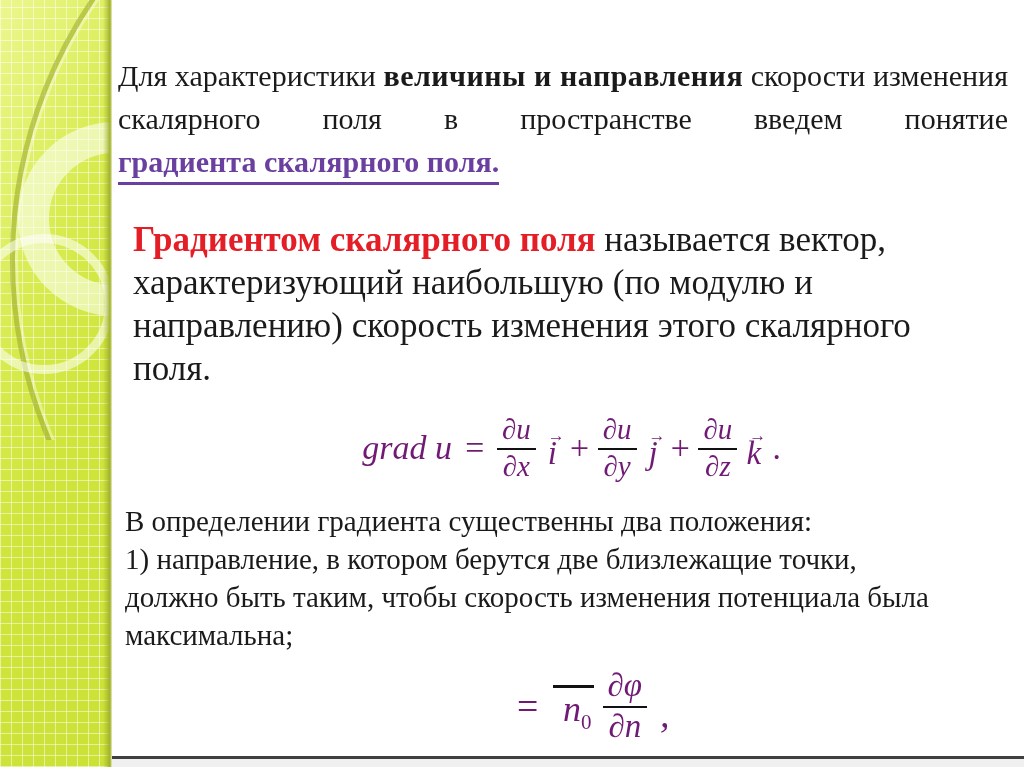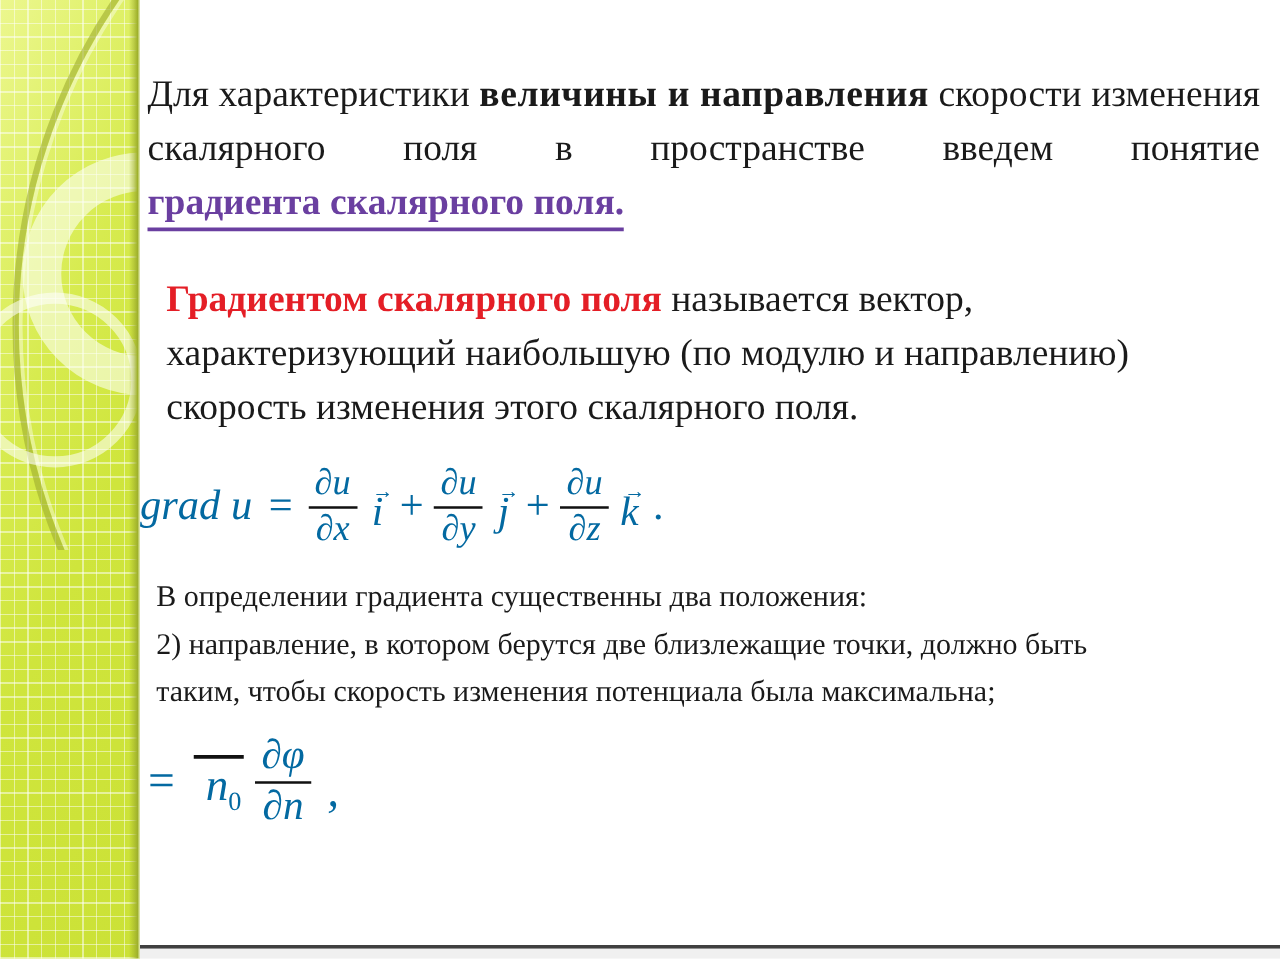--- a/index.html
+++ b/index.html
@@ -41,31 +41,31 @@
     margin:40px 16px 0 6px;
     font-size:30px;line-height:43px;text-align:justify;
   }
   .p1 .b{font-weight:bold;letter-spacing:.5px;}
   .p1 .link{
     display:inline-block;font-weight:bold;color:#6a3fa0;
     border-bottom:3px solid #6a3fa0;padding-bottom:2px;line-height:36px;
   }
   .p2{
     margin:33px 76px 0 21px;
-    font-size:30px;line-height:43px;text-align:left;
+    font-size:35px;line-height:43px;text-align:left;
   }
   .p2 .lead{font-weight:bold;color:#e41e26;}
   .p3{
     margin:8px 86px 0 13px;
-    font-size:24px;line-height:38px;text-align:left;
+    font-size:29px;line-height:38px;text-align:left;
   }
   
   .formula{
-    display:flex;align-items:center;justify-content:flex-start;
-    font-style:italic;font-size:34px;gap:7px;color:#0369a1;
+    display:flex;align-items:center;justify-content:center;
+    font-style:italic;font-size:34px;gap:7px;color:#701a75;margin-left:44px;
   }
   .formula .frac{display:inline-flex;flex-direction:column;align-items:center;font-size:29px;line-height:1.08;}
   .formula .frac .num{border-bottom:2px solid #111;padding:0 5px 2px;}
   .formula .frac .den{padding-top:1px;}
   .formula .vec{display:inline-flex;flex-direction:column;align-items:center;line-height:.72;margin-left:1px;}
   .formula .vec .v-arrow{font-size:17px;font-style:normal;transform:translateX(4px);}
   .formula .vec .v-letter{font-size:33px;}
   .formula .f-eq{margin:0 4px;}
   .f1{margin-top:12px;height:92px;padding-right:36px;}
   .f1 .f-period{align-self:center;margin-left:4px;}
@@ -123,21 +123,21 @@
     </span>
     <span class="vec">
       <span class="v-arrow">→</span>
       <span class="v-letter">k</span>
     </span>
     <span class="f-period">.</span>
   </div>
 
   <div class="p3">
     <div>В определении градиента существенны два положения:</div>
-    <div>2) направление, в котором берутся две близлежащие точки, должно быть таким, чтобы скорость изменения потенциала была максимальна;</div>
+    <div>1) направление, в котором берутся две близлежащие точки, должно быть таким, чтобы скорость изменения потенциала была максимальна;</div>
   </div>
 
   <div class="formula f2">
     <span class="f-eq">=</span>
     <span class="nbar">
       <span class="n-letter">n</span>
       <span class="n-sub">0</span>
     </span>
     <span class="frac">
       <span class="num">∂φ</span>

